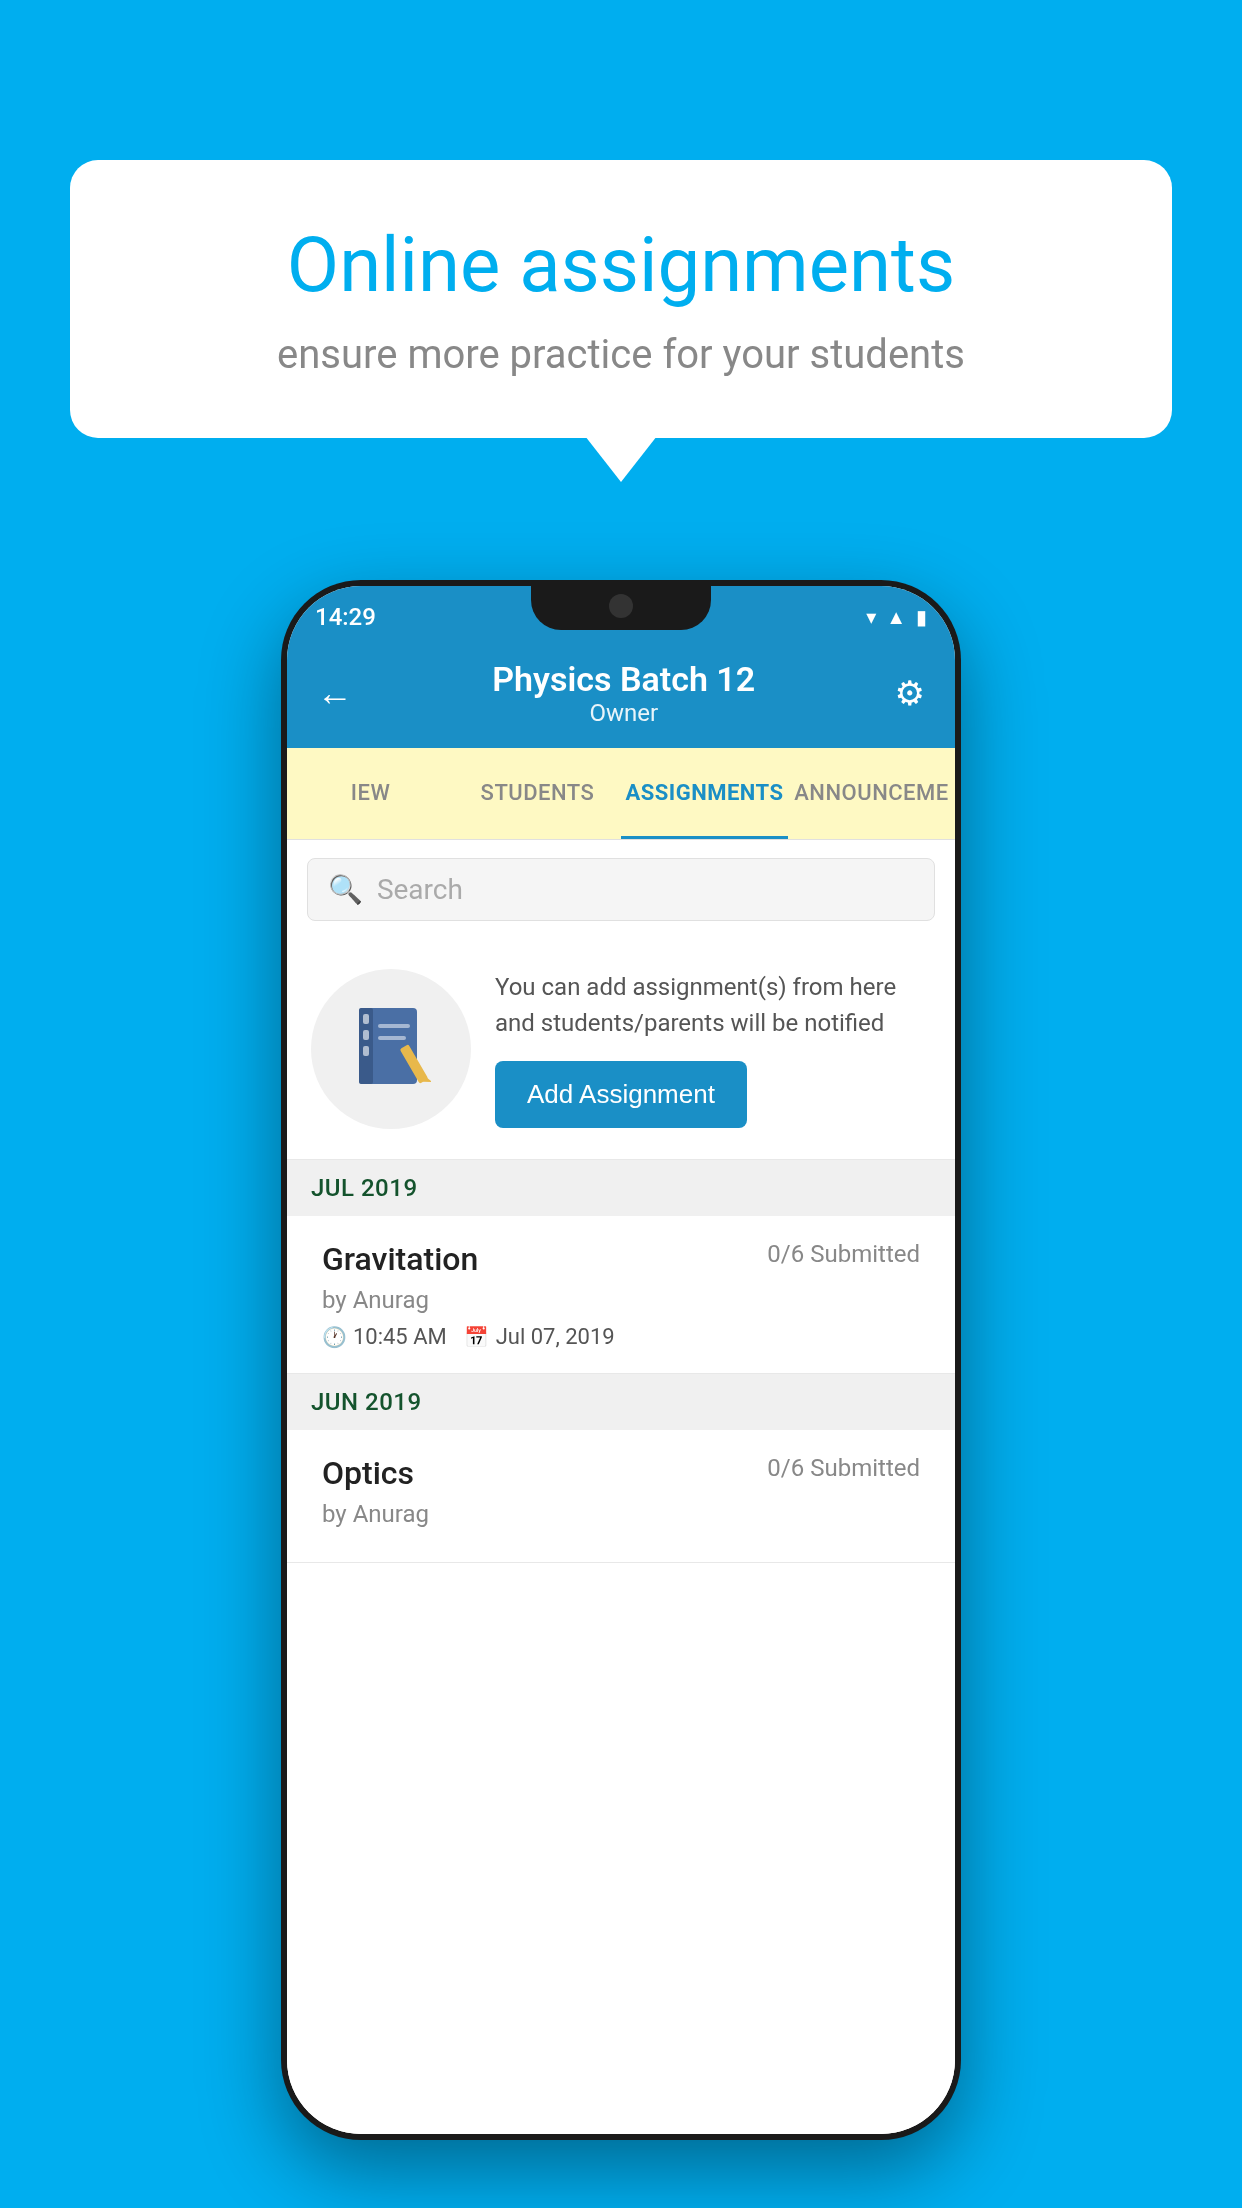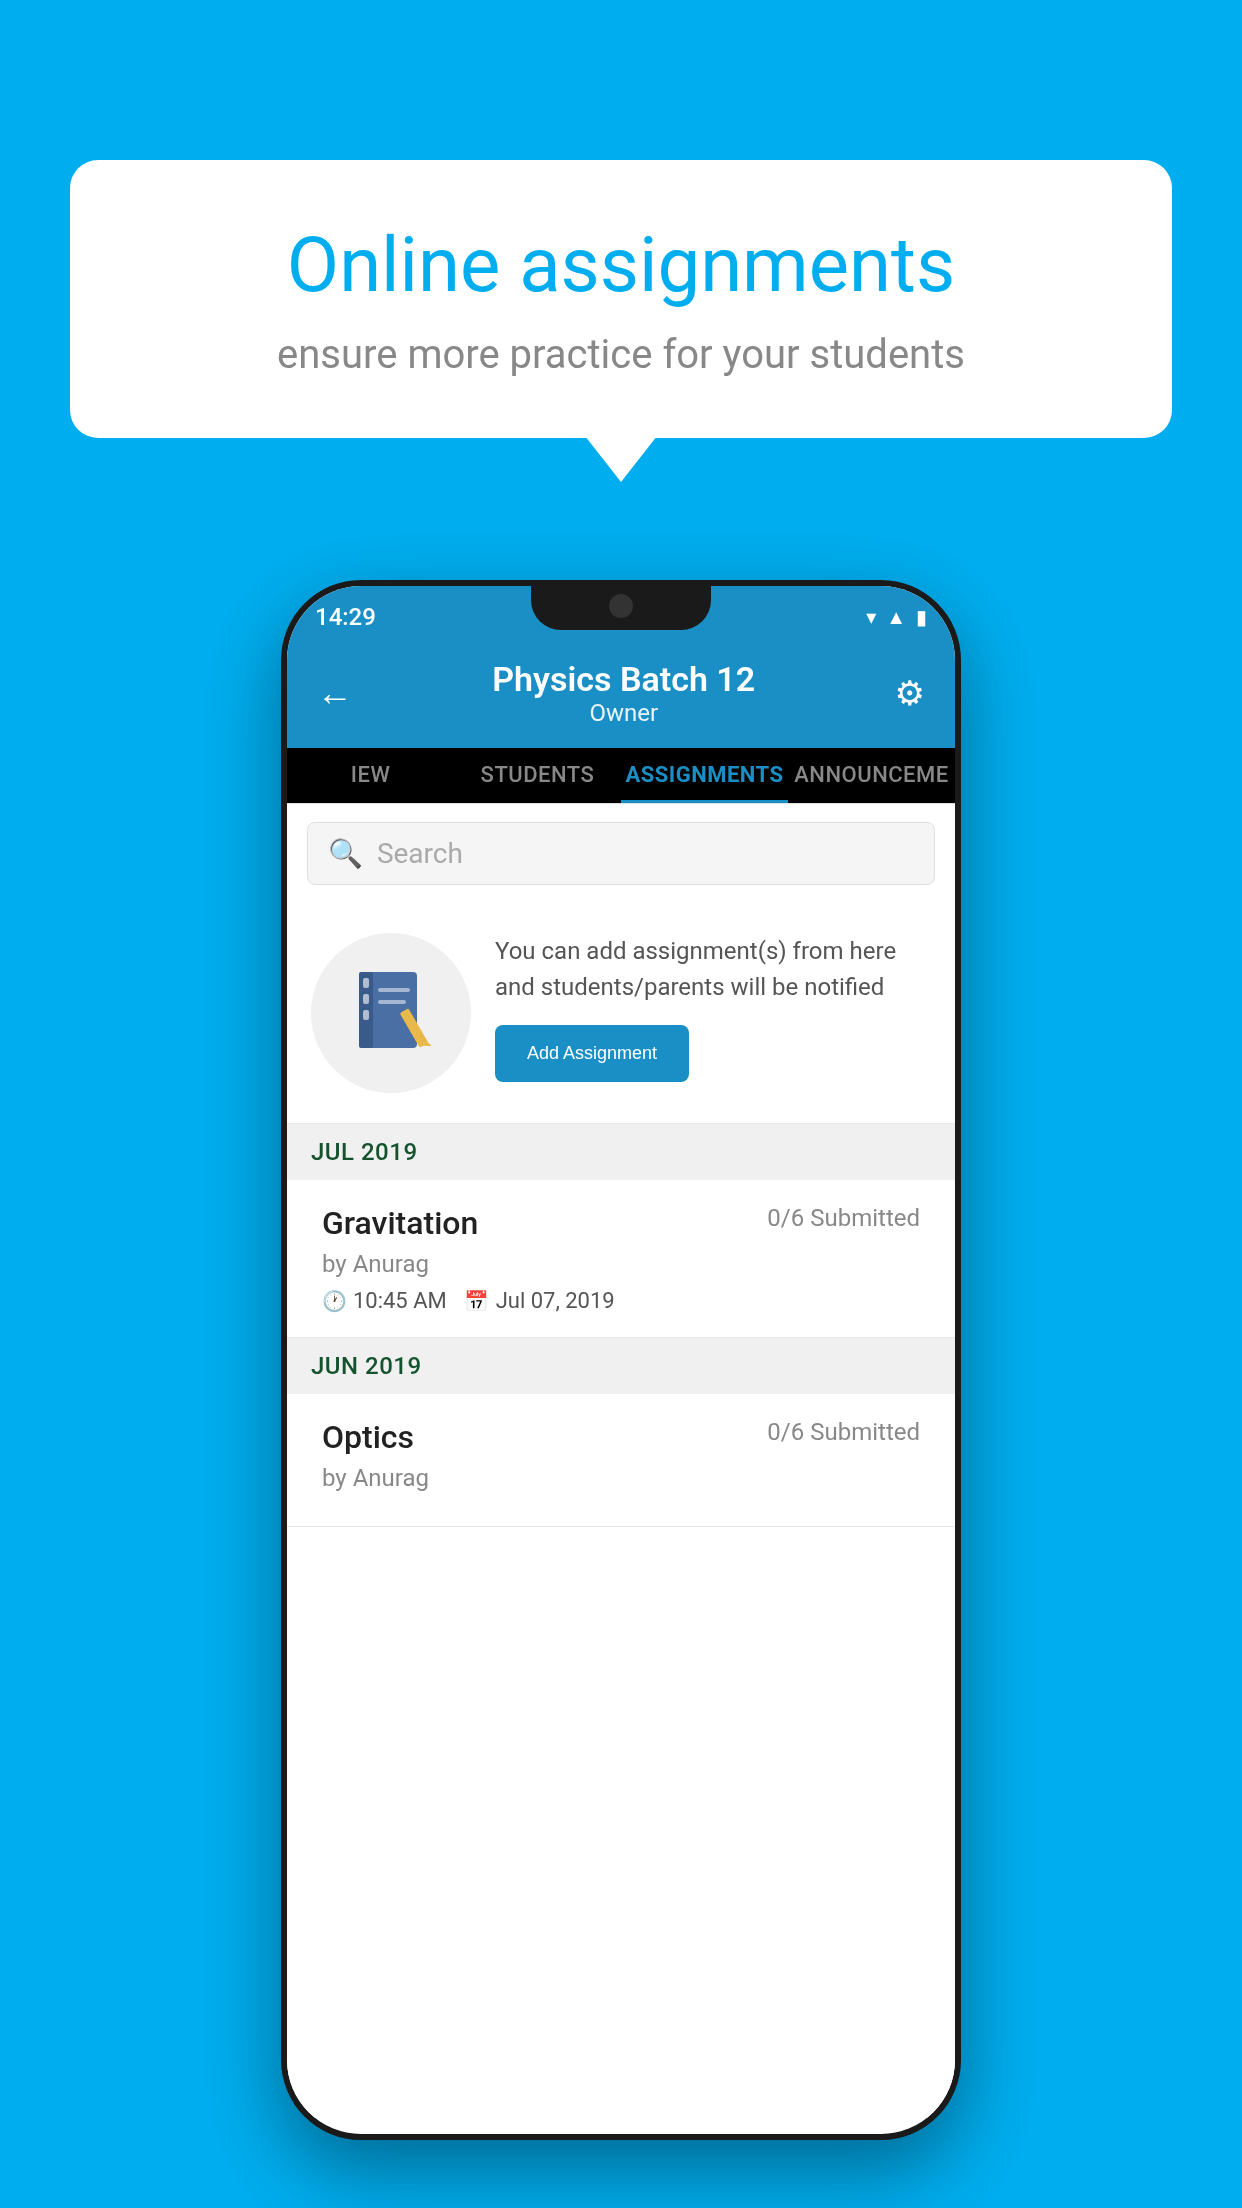--- a/index.html
+++ b/index.html
@@ -176,24 +176,24 @@
     }
 
     .settings-button {
       color: white;
       font-size: 34px;
       cursor: pointer;
     }
 
     
     .tabs-bar {
-      background: #000000;
+      background: #fef9c3;
       display: flex;
       border-bottom: 1px solid #e0e0e0;
-      height: 56px;
+      height: 92px;
     }
 
     .tab-item {
       flex: 1;
       display: flex;
       align-items: center;
       justify-content: center;
       font-size: 22px;
       color: #888;
       font-weight: 500;
@@ -265,21 +265,21 @@
       line-height: 1.5;
       margin-bottom: 20px;
     }
 
     .add-assignment-btn {
       background: #1a8fc6;
       color: white;
       border: none;
       border-radius: 8px;
       padding: 18px 32px;
-      font-size: 18px;
+      font-size: 26px;
       font-weight: 500;
       cursor: pointer;
     }
 
     
     .month-separator {
       background: #f0f0f0;
       padding: 14px 24px;
       font-size: 24px;
       color: #14532d;

